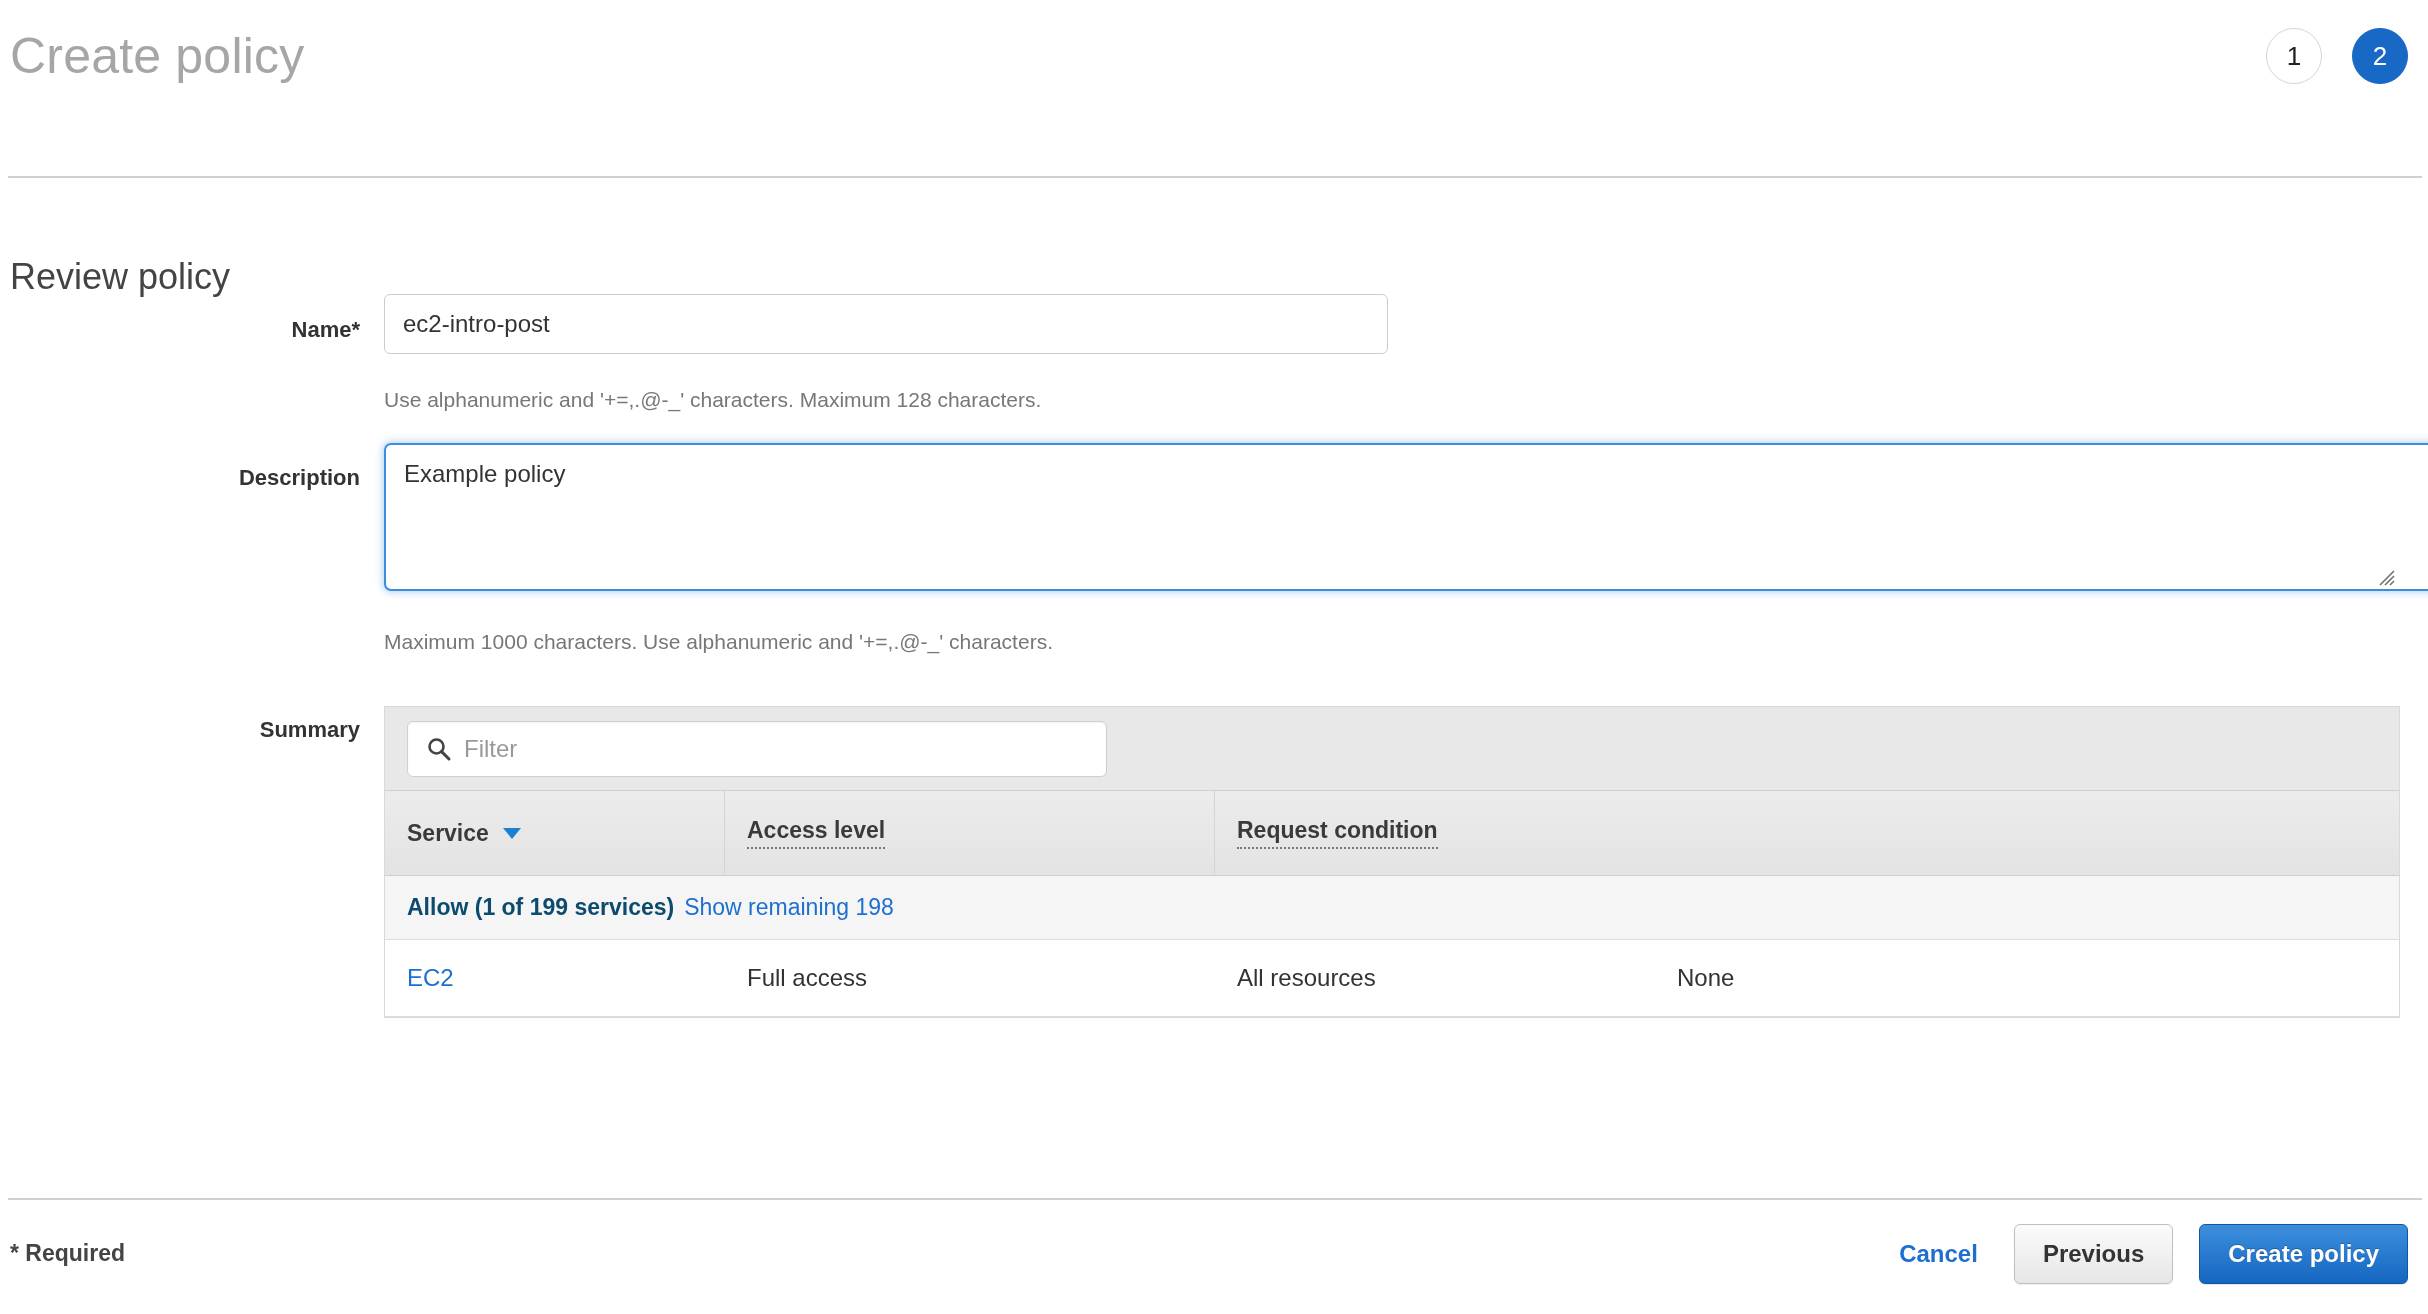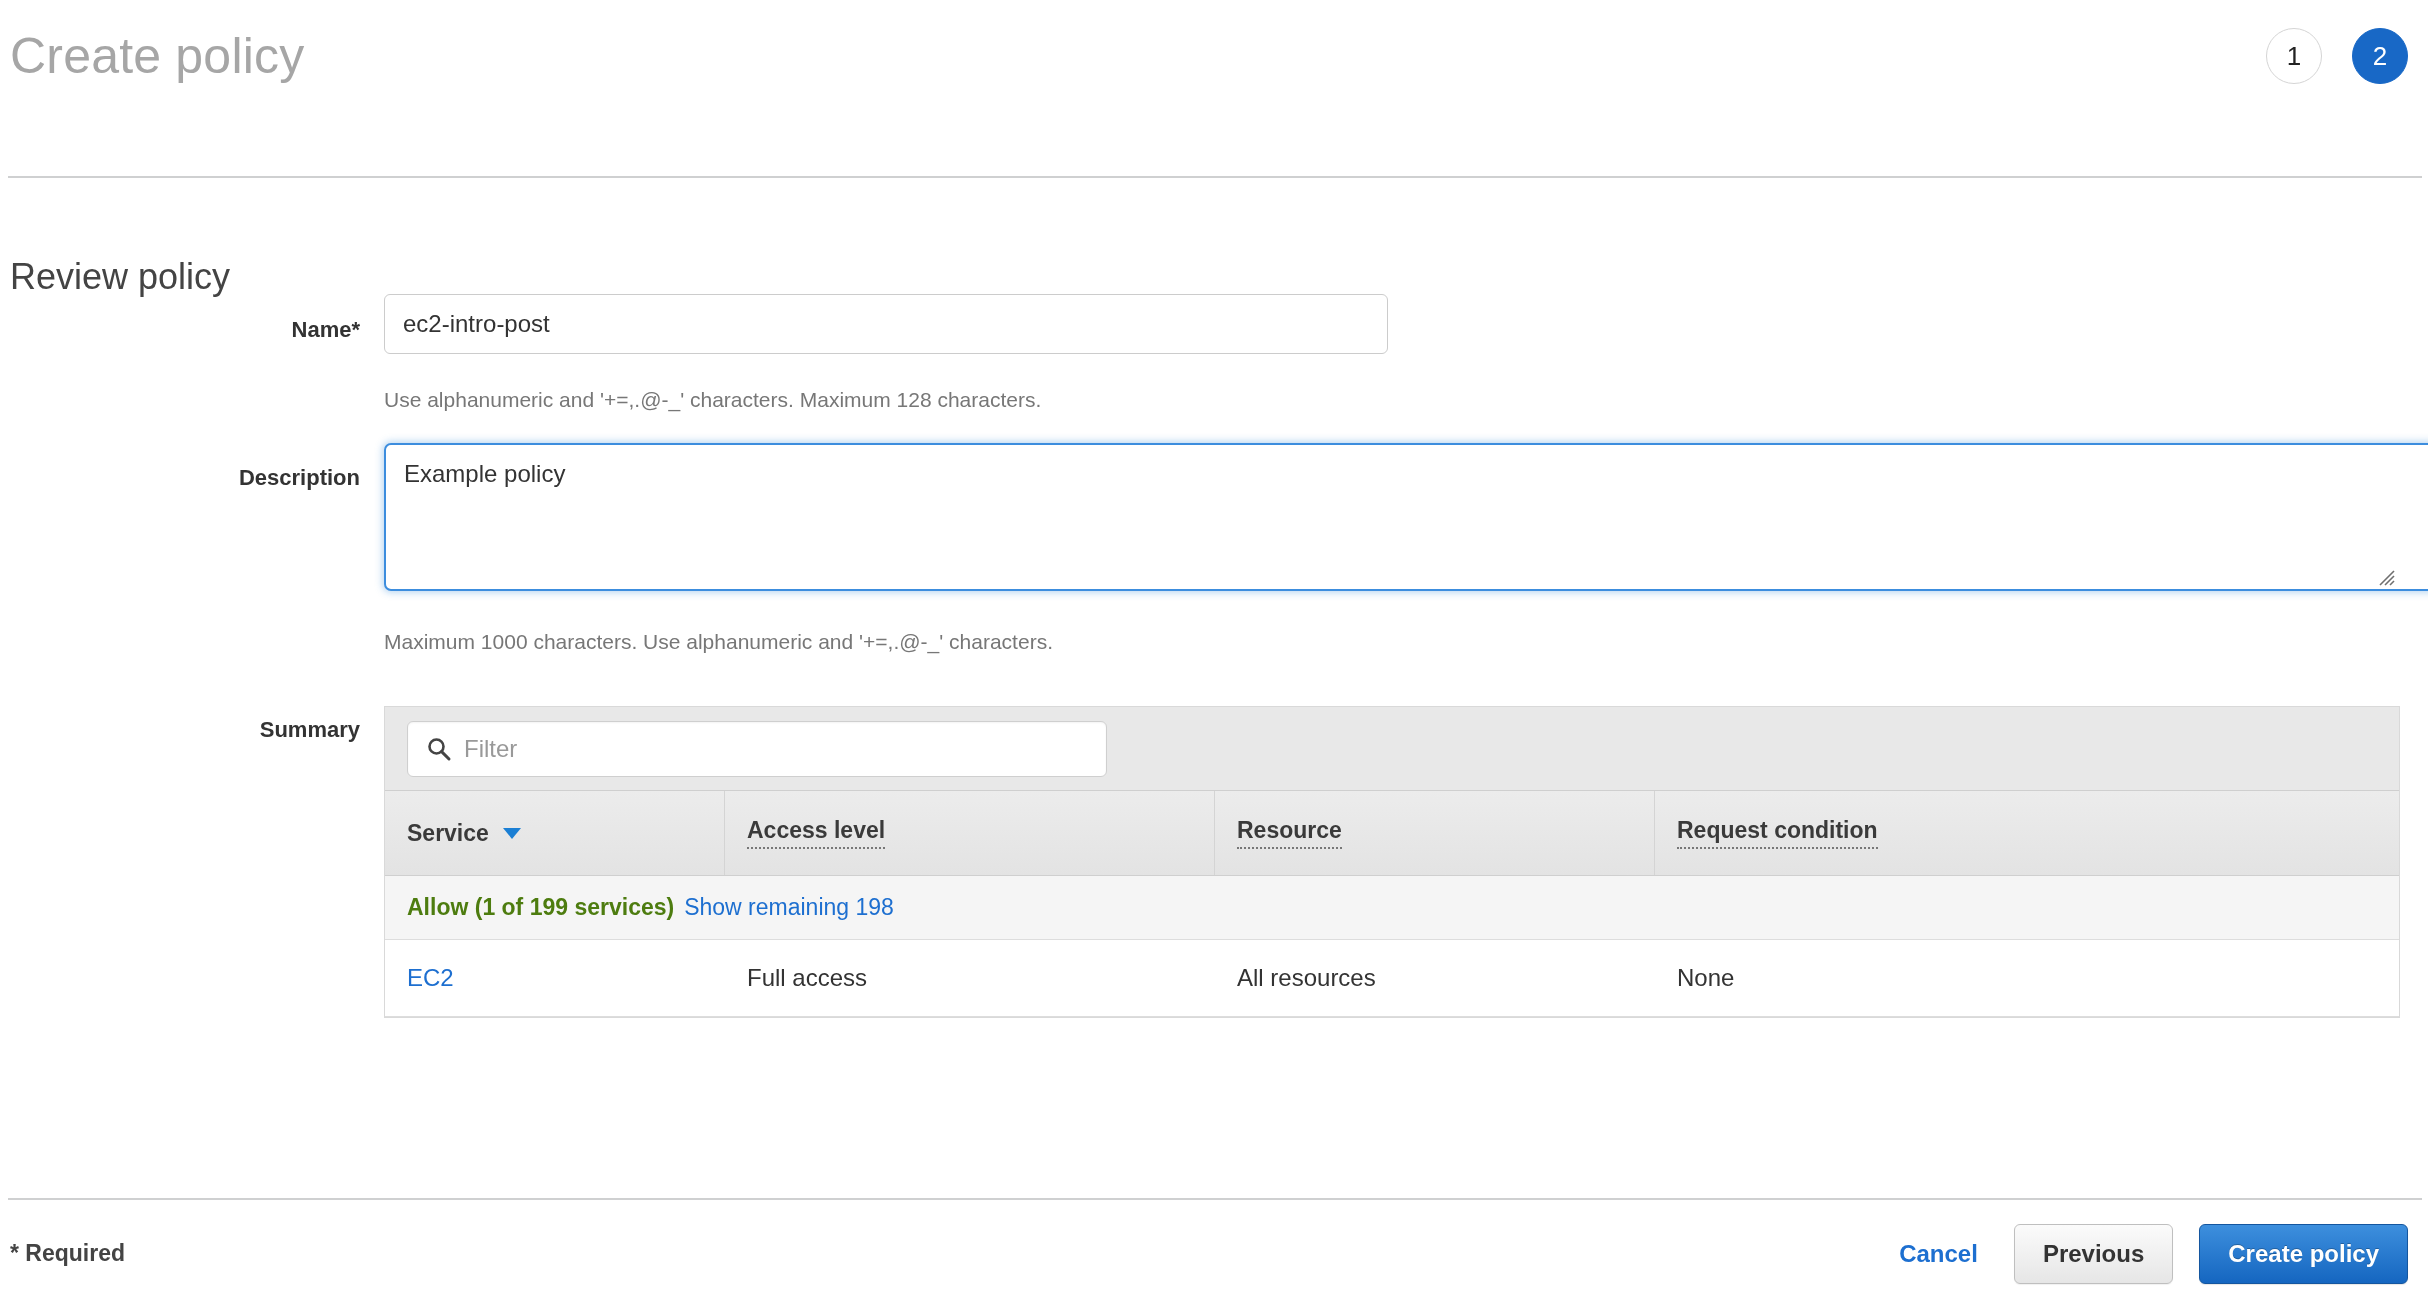--- a/index.html
+++ b/index.html
@@ -248,21 +248,21 @@
     background: #f5f5f5;
     border-bottom: 1px solid #dddddd;
     display: flex;
     align-items: center;
     padding-left: 22px;
     box-sizing: border-box;
   }
   .group-title {
     font-size: 23px;
     font-weight: bold;
-    color: #4d7c0f;
+    color: #0c4a6e;
     white-space: nowrap;
   }
   .group-link {
     font-size: 23px;
     color: #1d6fd0;
     margin-left: 10px;
     text-decoration: none;
     cursor: pointer;
     white-space: nowrap;
   }
@@ -402,23 +402,20 @@
   </div>
 
   <div class="table-head">
     <div class="th col-service">
       <span>Service</span>
       <span class="sort-caret"></span>
     </div>
     <div class="th col-access">
       <span class="th-dotted">Access level</span>
     </div>
-    <div class="th col-resource">
-      <span class="th-dotted">Resource</span>
-    </div>
     <div class="th col-condition">
       <span class="th-dotted">Request condition</span>
     </div>
   </div>
 
   <div class="group-row">
     <span class="group-title">Allow (1 of 199 services)</span>
     <a class="group-link">Show remaining 198</a>
   </div>
 

